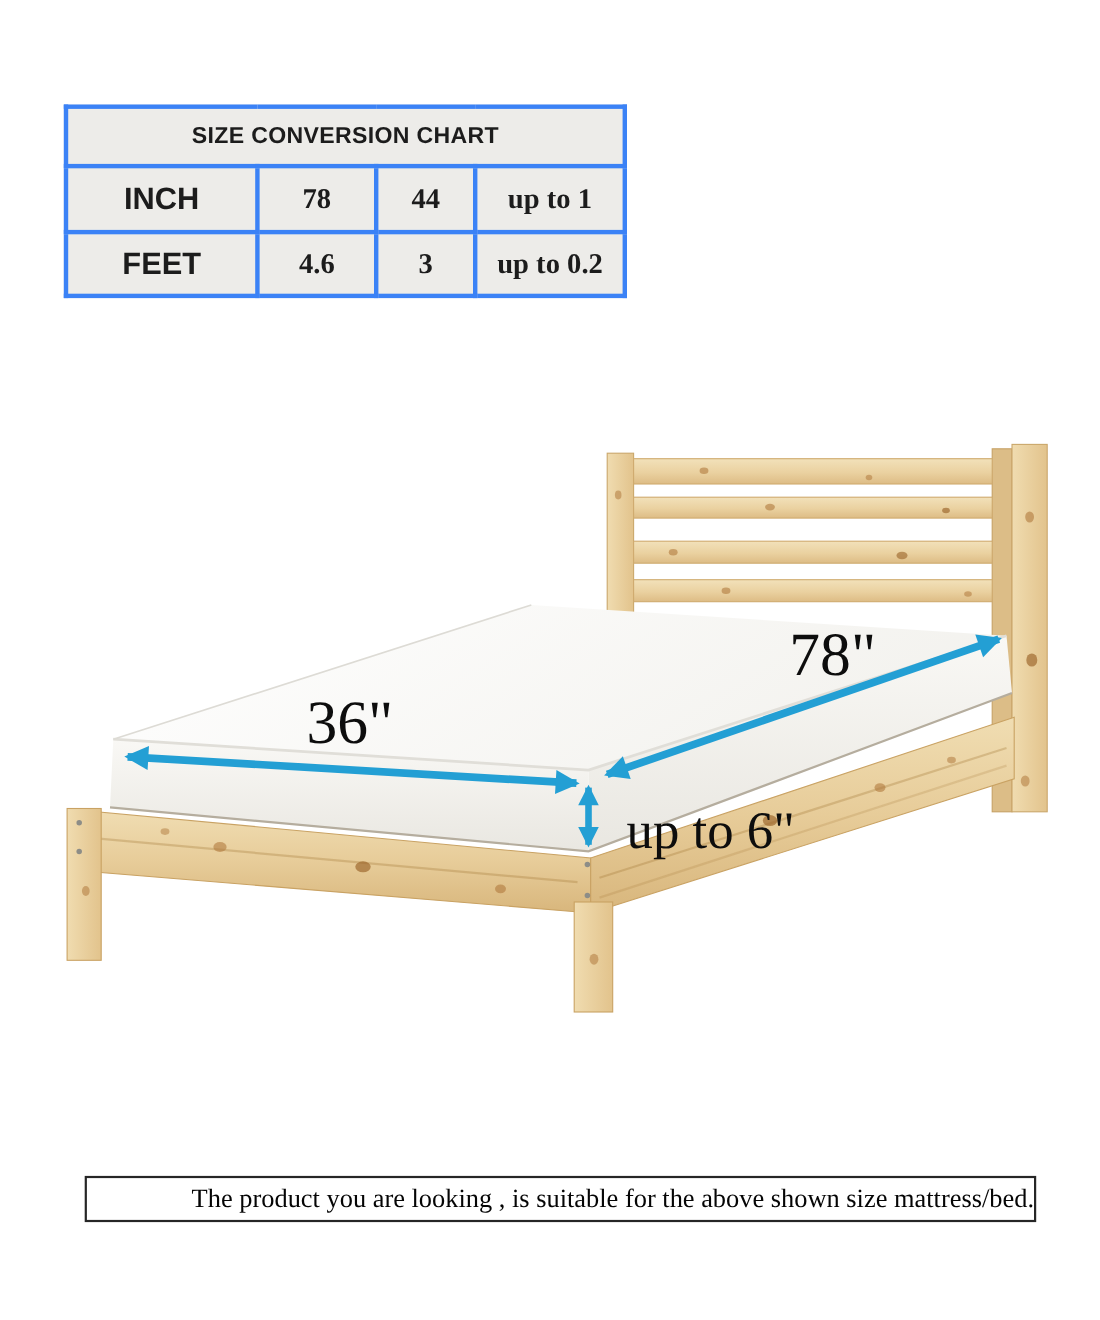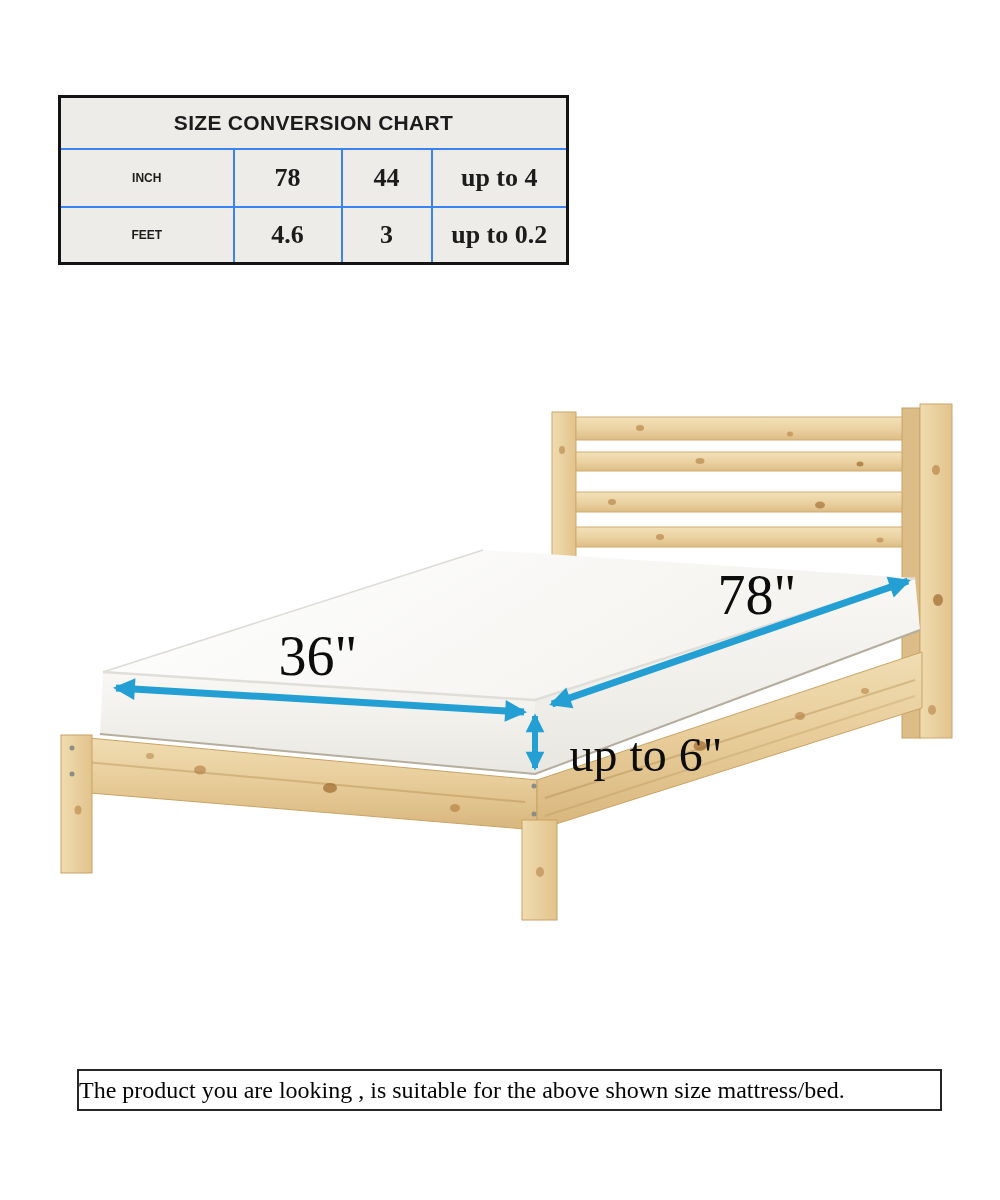--- a/index.html
+++ b/index.html
@@ -9,50 +9,50 @@
   }
 
   
   .size-table{
     position:absolute;left:58px;top:95px;
     border-collapse:collapse;background:#edeceа;
     background:#edece9;table-layout:fixed;
     border:3px solid #141414;
   }
   .size-table td{
-    border:2px solid #3b82f6;text-align:center;vertical-align:middle;
+    border:4px solid #3b82f6;text-align:center;vertical-align:middle;
     padding:0 2px;color:#1c1c1c;
   }
   .size-table .title-cell{
     height:50px;font-size:21px;font-weight:bold;letter-spacing:.3px;
   }
   .size-table .head-cell{
     height:52px;font-size:20px;font-weight:bold;
   }
   .size-table .label-cell{
-    font-size:12px;font-weight:bold;white-space:pre-line;line-height:1.2;
+    font-size:28px;font-weight:bold;white-space:pre-line;line-height:1.2;
   }
   .size-table .value-cell{
     font-family:"Liberation Serif",serif;font-size:26px;font-weight:bold;
   }
   .size-table tr.r1 td{height:56px;}
   .size-table tr.r2 td{height:62px;}
   .size-table tr.r3 td{height:54px;margin-top:39px;}
 
   
   .bed-wrap{position:absolute;left:0;top:390px;width:1000px;height:660px;}
   .dim-label{
     font-family:"Liberation Serif",serif;fill:#0d0d0d;
   }
 
   
   .footer-note{
     position:absolute;left:77px;top:1069px;width:861px;height:38px;
     border:2px solid #262626;background:#ffffff;
-    display:flex;align-items:center;justify-content:flex-start;
+    display:flex;align-items:center;justify-content:flex-end;
     font-family:"Liberation Serif",serif;font-size:24px;color:#050505;
     white-space:nowrap;
   }
 </style>
 </head>
 <body>
 
 <table class="size-table">
   <colgroup>
       <col style="width:174px">
@@ -61,21 +61,21 @@
       <col style="width:136px">
     </colgroup>
   <tbody>
     <tr>
       <td class="title-cell" colspan="4">SIZE CONVERSION CHART</td>
     </tr>
     <tr class="r1">
       <td class="label-cell">INCH</td>
       <td class="value-cell">78</td>
       <td class="value-cell">44</td>
-      <td class="value-cell">up to 4</td>
+      <td class="value-cell">up to 1</td>
     </tr>
     <tr class="r3">
       <td class="label-cell">FEET</td>
       <td class="value-cell">4.6</td>
       <td class="value-cell">3</td>
       <td class="value-cell">up to 0.2</td>
     </tr>
   </tbody>
 </table>
 

